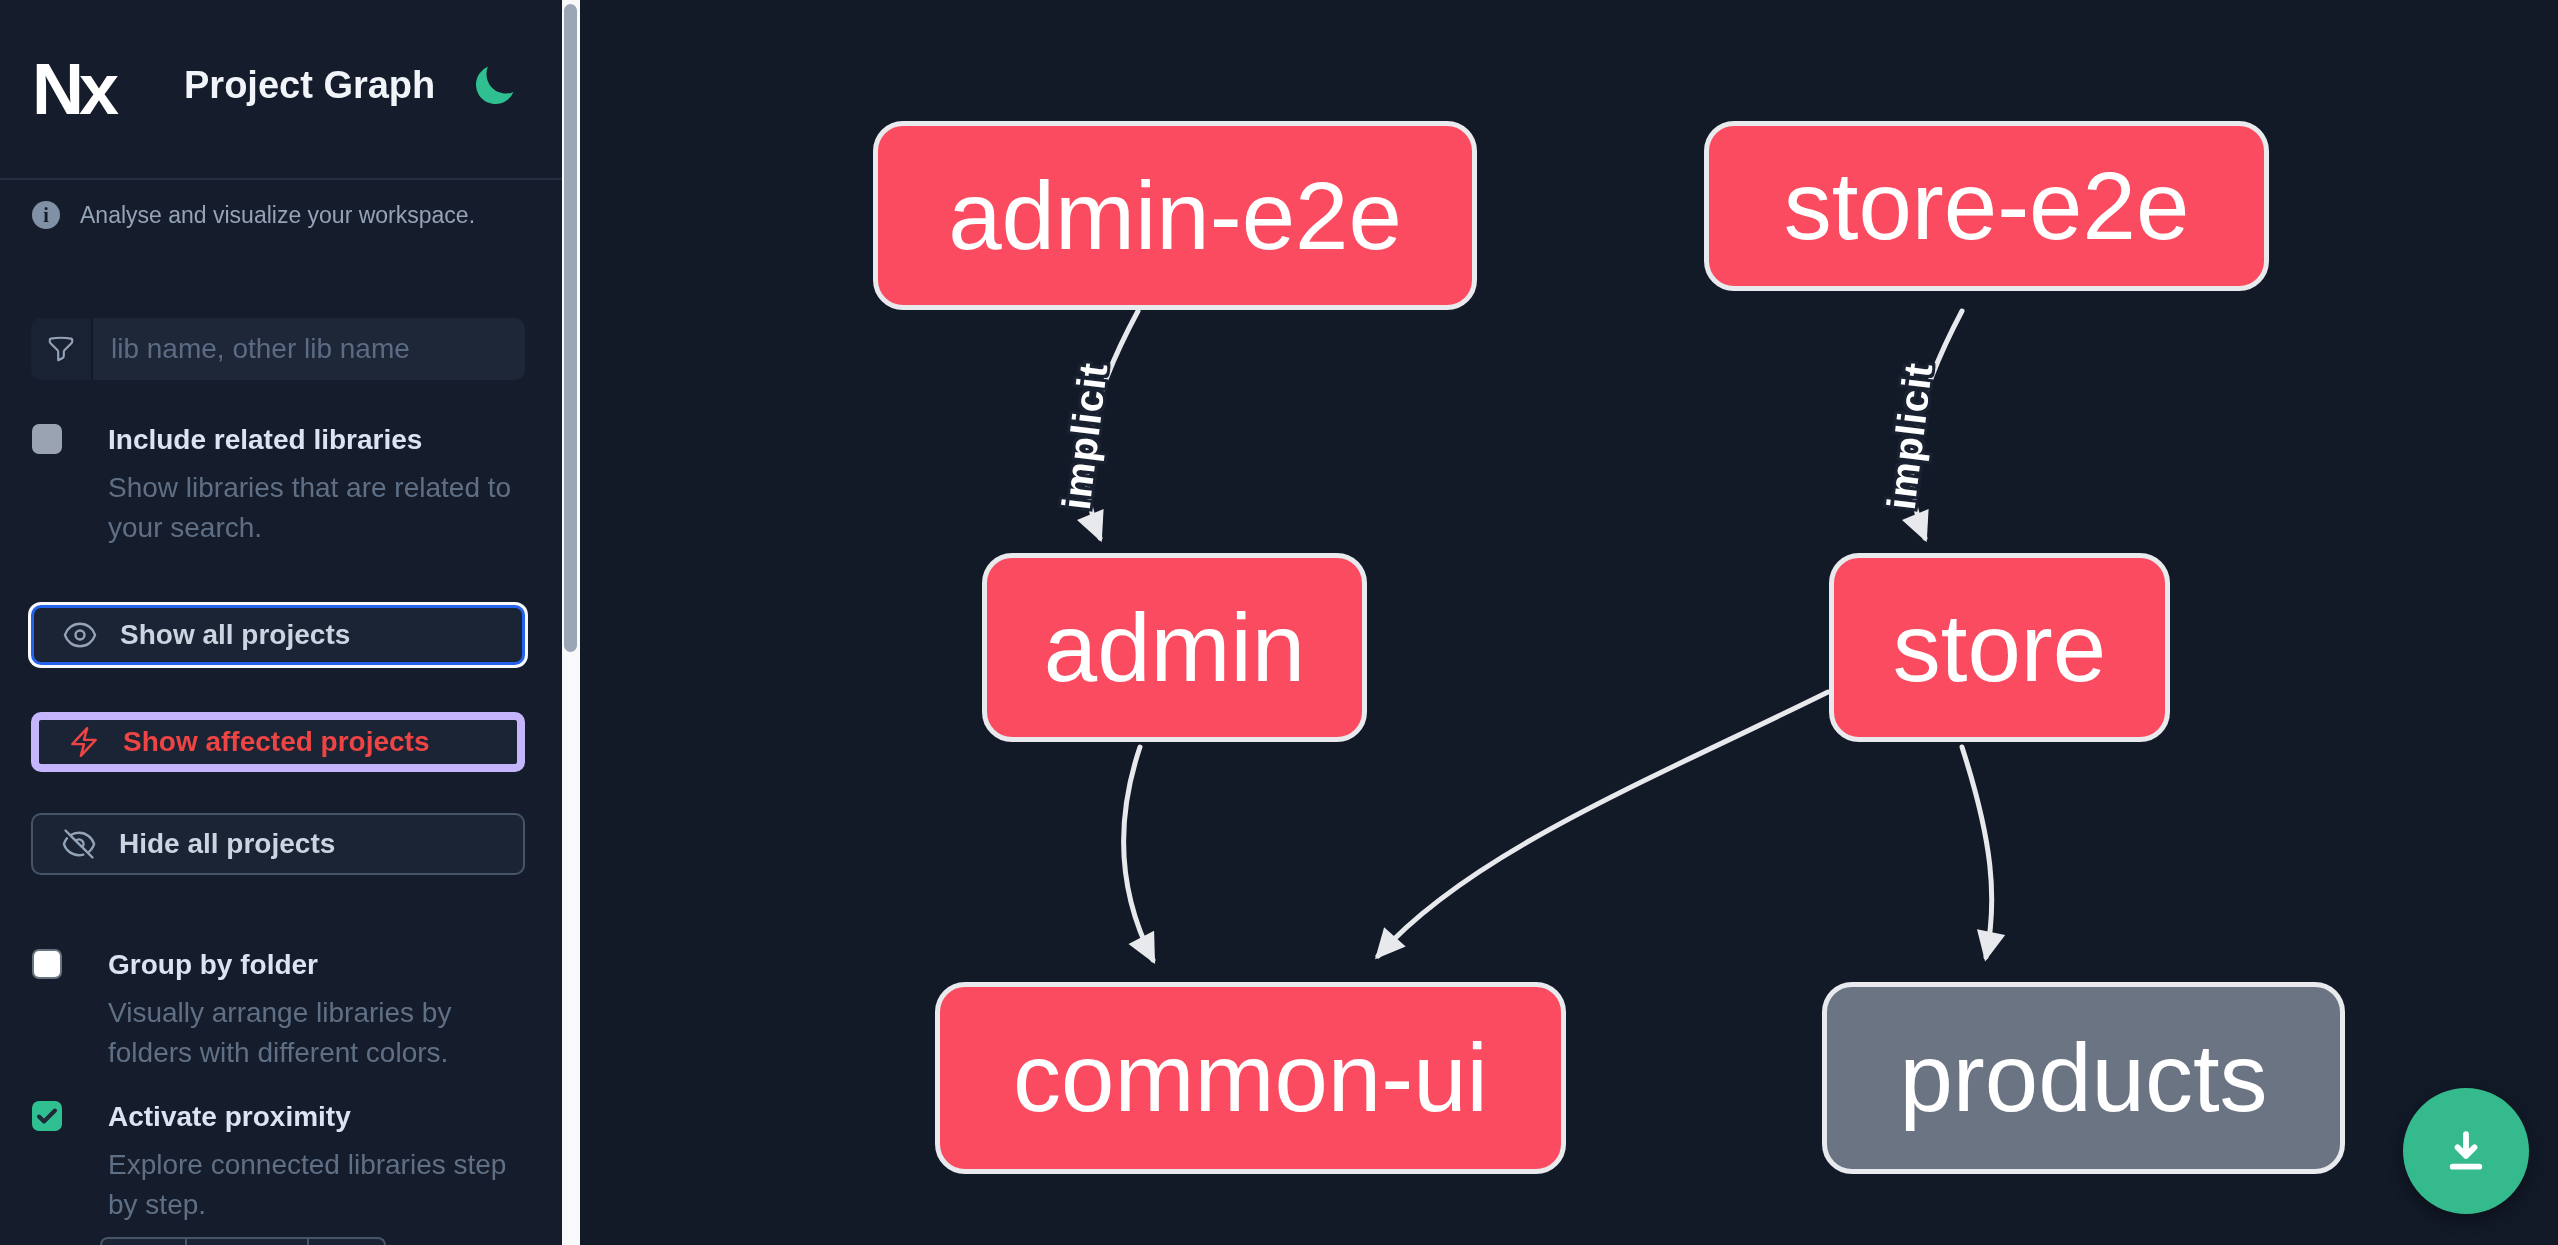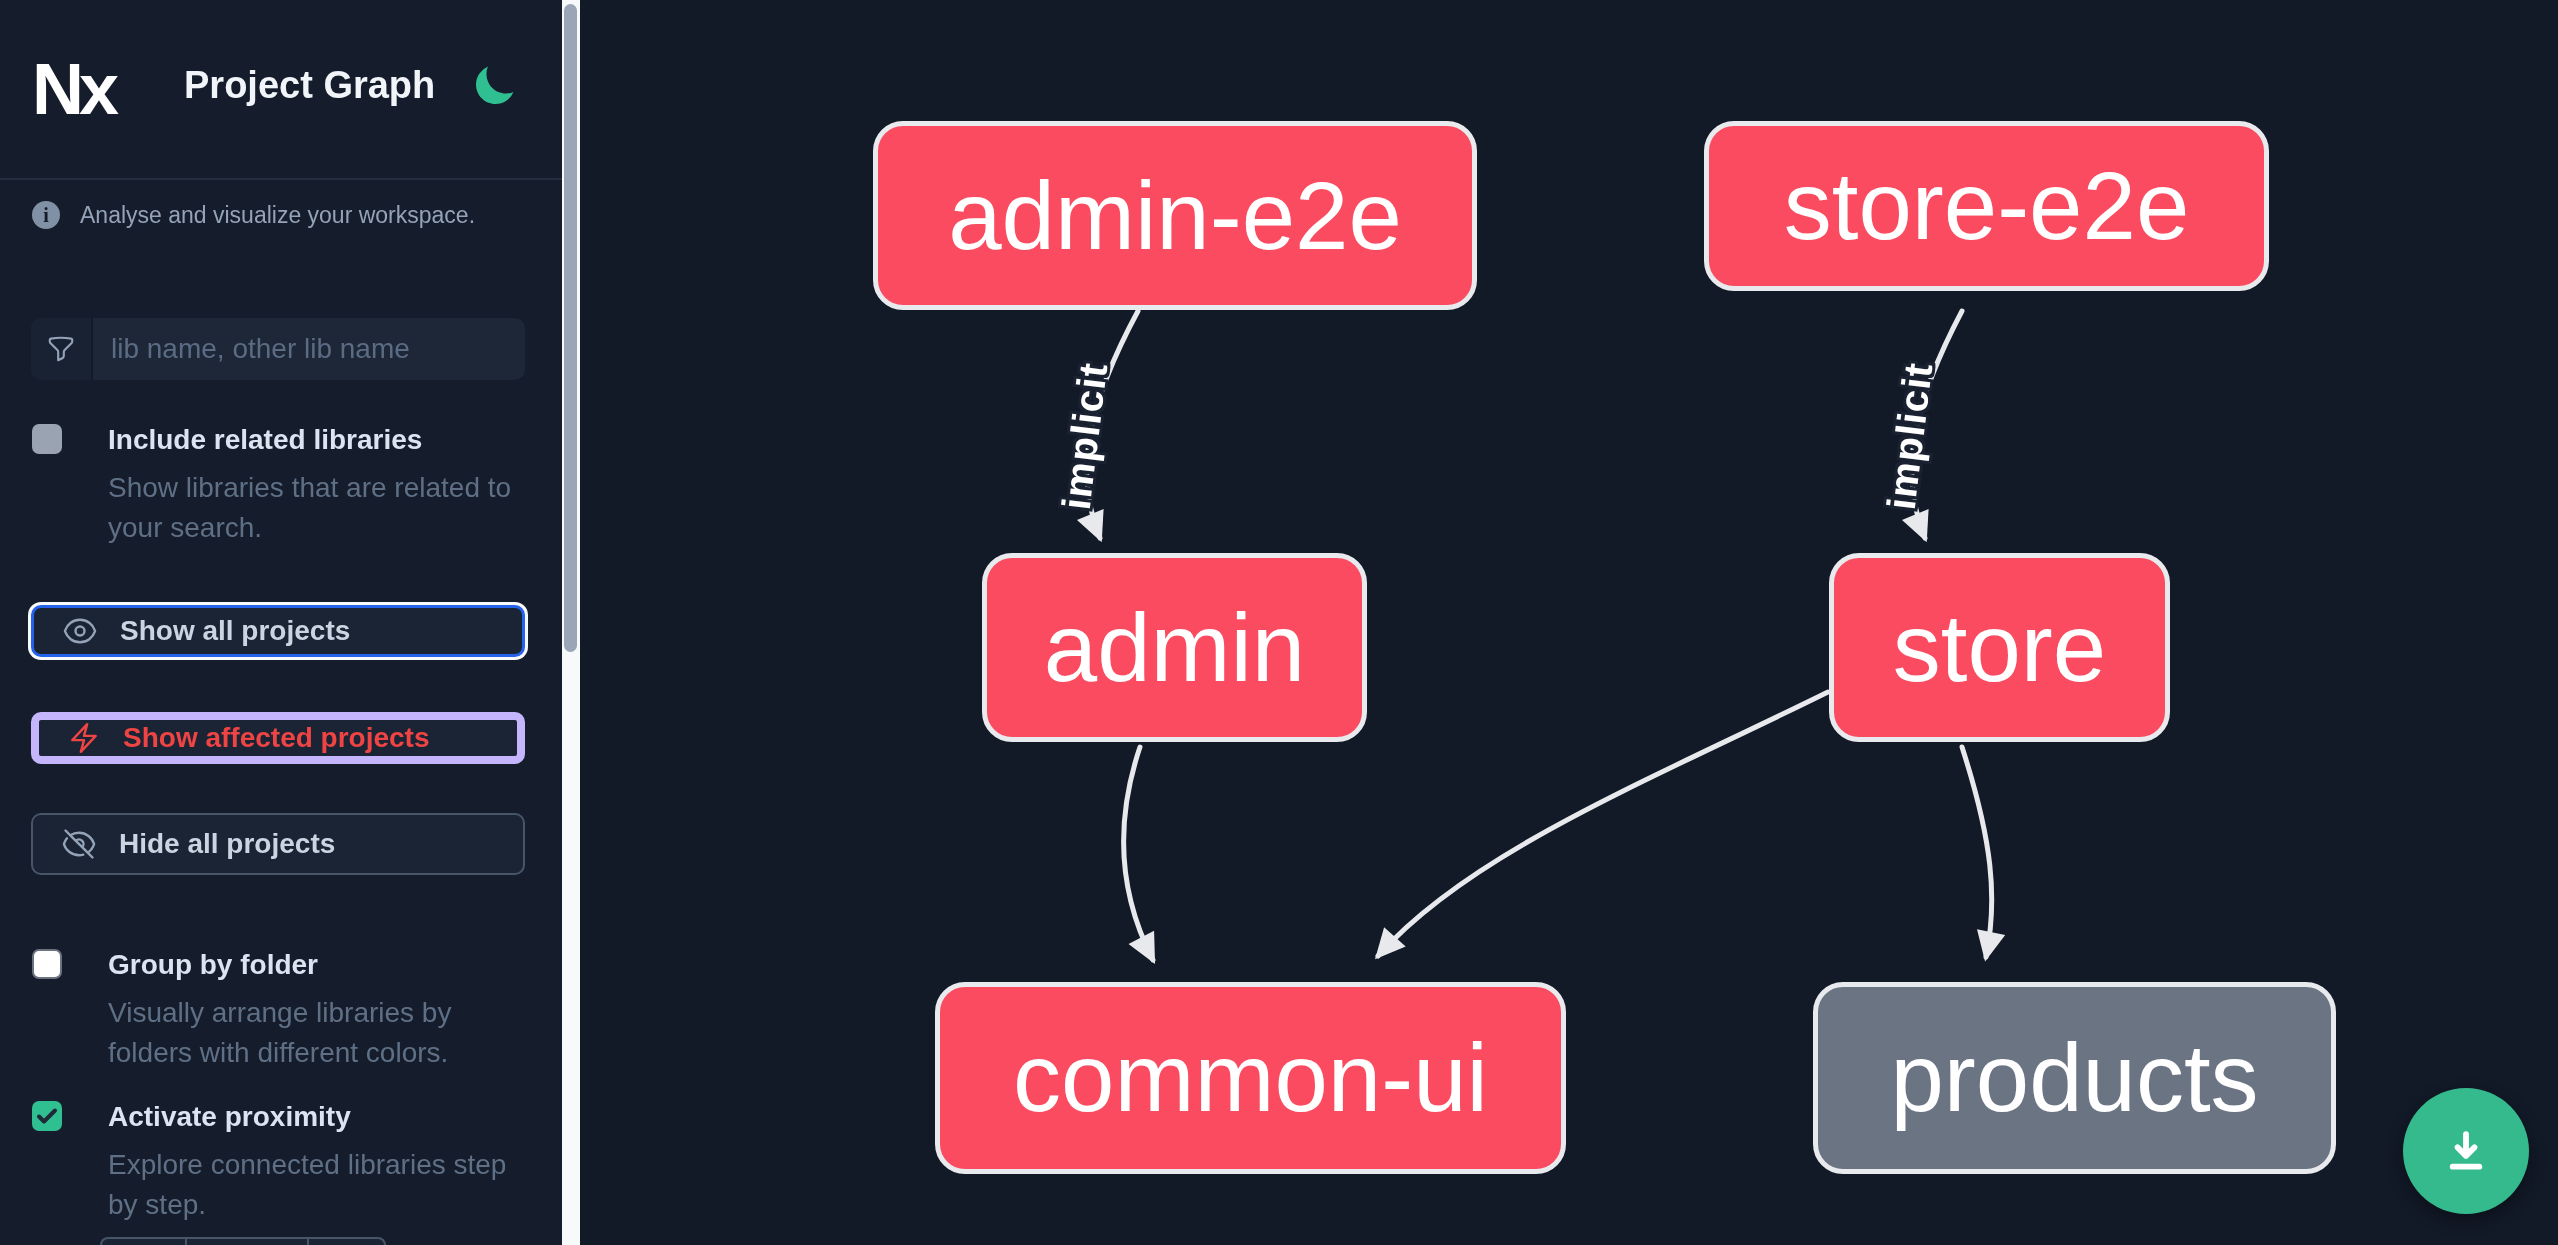--- a/index.html
+++ b/index.html
@@ -26,40 +26,40 @@
 
   .toggle-row { position:absolute; left:31px; width:500px; }
   .cbox { position:absolute; left:1px; top:0; width:30px; height:30px; border-radius:7px; cursor:pointer; }
   .cbox.gray { background:#9aa3b2; }
   .cbox.white { background:#ffffff; border:2px solid #6b7280; }
   .cbox.green { background:#2fbf90; }
   .cbox svg { position:absolute; left:3px; top:3px; }
   .toggle-label { position:absolute; left:77px; top:0px; color:#dbe4f0; font-size:28px; font-weight:700; line-height:32px; white-space:nowrap; }
   .toggle-desc { position:absolute; left:77px; top:44px; color:#5f7086; font-size:28px; line-height:40px; width:420px; }
 
-  .side-btn { position:absolute; left:31px; width:494px; height:52px; background:#1b2434; border-radius:10px; display:flex; align-items:center; gap:22px; padding:0 28px; cursor:pointer; }
+  .side-btn { position:absolute; left:31px; width:494px; height:60px; background:#1b2434; border-radius:10px; display:flex; align-items:center; gap:22px; padding:0 28px; cursor:pointer; }
   .side-btn .btn-label { font-size:28px; font-weight:700; color:#cbd5e1; white-space:nowrap; }
   .btn-all { top:605px; border:3px solid #2563eb; box-shadow:0 0 0 3px #f8fafc; }
   .btn-affected { top:712px; border:8px solid #c4b5fd; }
   .btn-affected .btn-label { color:#ef4444; }
   .btn-hide { top:813px; height:62px; border:2px solid #475569; }
 
   .stepper-sliver { position:absolute; left:100px; top:1237px; width:286px; height:8px; background:#1b2434; border:2px solid #475569; border-bottom:none; border-radius:10px 10px 0 0; overflow:hidden; }
   .stepper-sliver .sep { position:absolute; top:0; width:2px; height:8px; background:#475569; }
 
   
   .scroll-track { position:absolute; left:562px; top:0; width:18px; height:1245px; background:#f7f9fb; }
   .scroll-thumb { position:absolute; left:2px; top:4px; width:13px; height:648px; background:#9aa6b6; border-radius:7px; }
 
   
   .canvas { position:absolute; left:580px; top:0; width:1978px; height:1245px; background:#121927; }
   .edges-svg { position:absolute; left:0; top:0; }
   .gnode { position:absolute; display:flex; align-items:center; justify-content:center; border:5px solid #e8eaee; border-radius:30px; color:#ffffff; font-size:96px; cursor:pointer; }
   .gnode.pink { background:#fb4b60; }
-  .gnode.gray { background:#6b7483; }
+  .gnode.gray { background:#6b7483;margin-left:9px; }
   .edge-label { position:absolute; transform:translate(-50%,-50%) rotate(-83deg); color:#ffffff; font-size:40px; font-weight:700; white-space:nowrap; letter-spacing:1px;
     text-shadow:-3px -3px 0 #1a2232, 3px -3px 0 #1a2232, -3px 3px 0 #1a2232, 3px 3px 0 #1a2232, -3px 0 0 #1a2232, 3px 0 0 #1a2232, 0 -3px 0 #1a2232, 0 3px 0 #1a2232; }
 
   .fab { position:absolute; left:2403px; top:1088px; width:126px; height:126px; border-radius:50%; background:#35ba8d; display:flex; align-items:center; justify-content:center; cursor:pointer; box-shadow:0 6px 16px rgba(0,0,0,0.35); }
 </style>
 </head>
 <body>
 
 <div id="root">
 

